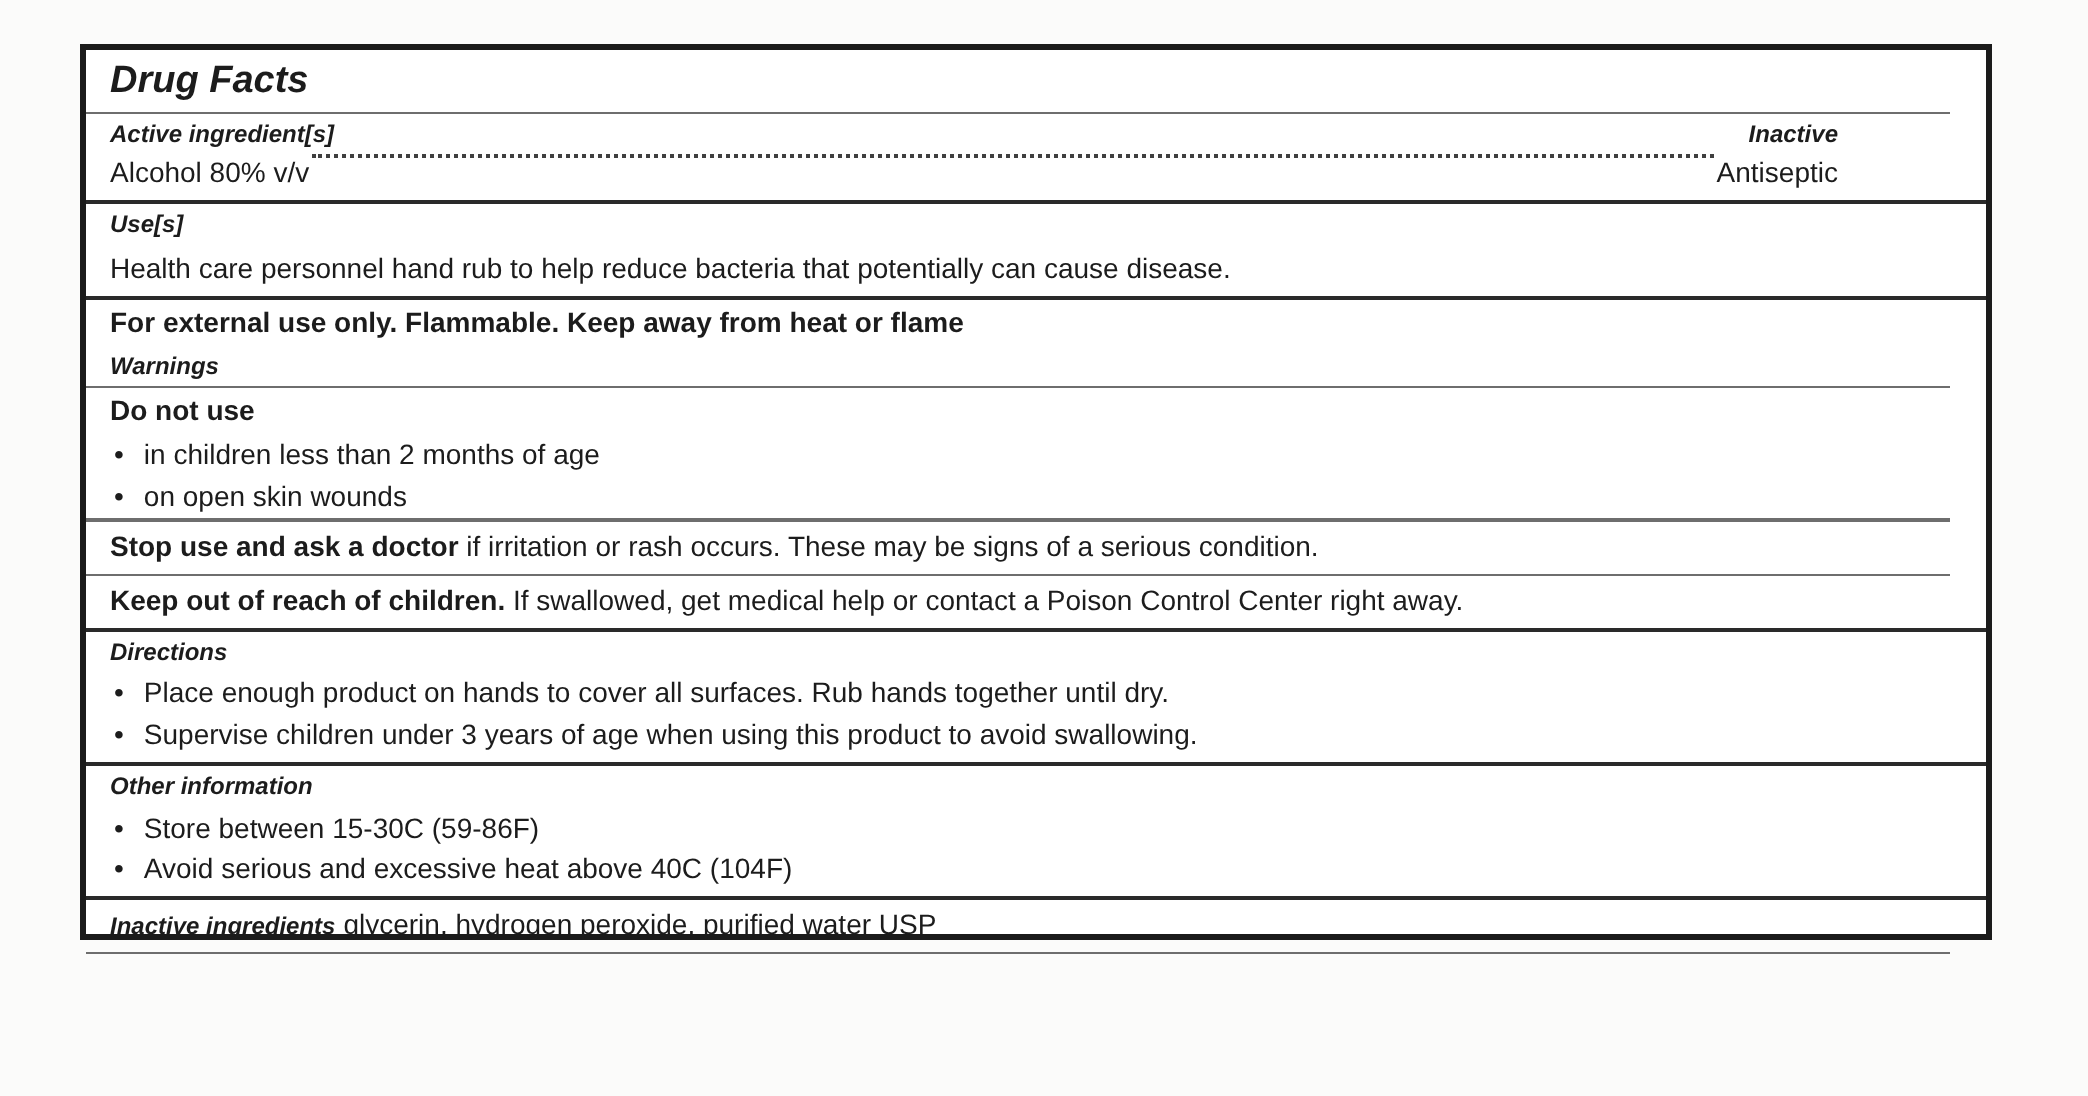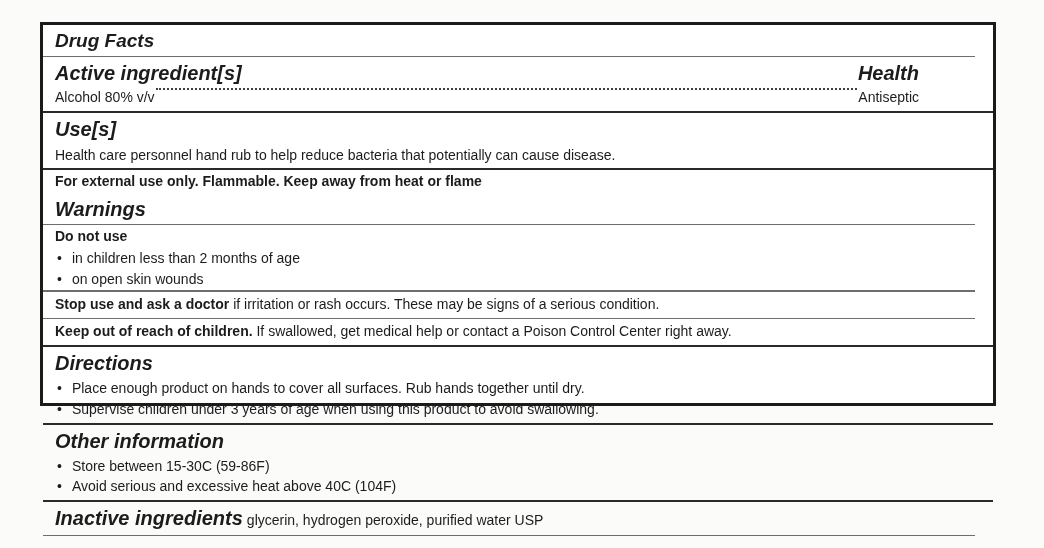--- a/index.html
+++ b/index.html
@@ -7,36 +7,36 @@
     margin: 0; padding: 0;
     width: 1044px; height: 548px;
     background: #fbfbfa;
     font-family: "Liberation Sans", sans-serif;
     color: #1c1c1c;
     overflow: hidden;
   }
   .label-box {
     position: absolute;
     left: 40px; top: 22px;
-    width: 956px; height: 384px;
+    width: 956px; height: 448px;
     background: #ffffff;
     border: 3px solid #1b1b1b;
     display: flex;
     flex-direction: column;
   }
   .row { padding: 2px 12px 2px 12px; flex: 0 0 auto; }
   .title {
     font-size: 19px;
     font-weight: bold;
     font-style: italic;
     line-height: 1.3;
     padding-top: 4px;
   }
   .h-major {
-    font-size: 20px;
+    font-size: 12px;
     font-weight: bold;
     font-style: italic;
     line-height: 1.3;
   }
   .body-text { font-size: 14px; line-height: 1.35; }
   .bold-lead { font-weight: bold; }
   .rule-thin {
     border-top: 1.5px solid #6e6e6e;
     margin-right: 18px;
     flex: 0 0 auto;
@@ -86,21 +86,21 @@
 </head>
 <body>
 
 <div class="label-box">
 
   <div class="row title">Drug Facts</div>
   <div class="rule-thin"></div>
 
   <div class="row ai-header">
     <span class="h-major">Active ingredient[s]</span>
-    <span class="h-major purpose-heading">Health</span>
+    <span class="h-major purpose-heading">Inactive</span>
   </div>
   <div class="leader-row body-text">
     <span>Alcohol 80% v/v</span>
     <span class="leader-dots"></span>
     <span>Antiseptic</span>
   </div>
   <div class="rule-thick"></div>
 
   <div class="row h-major pad-t">Use[s]</div>
   <div class="row body-text pad-b">Health care personnel hand rub to help reduce bacteria that potentially can cause disease.</div>

